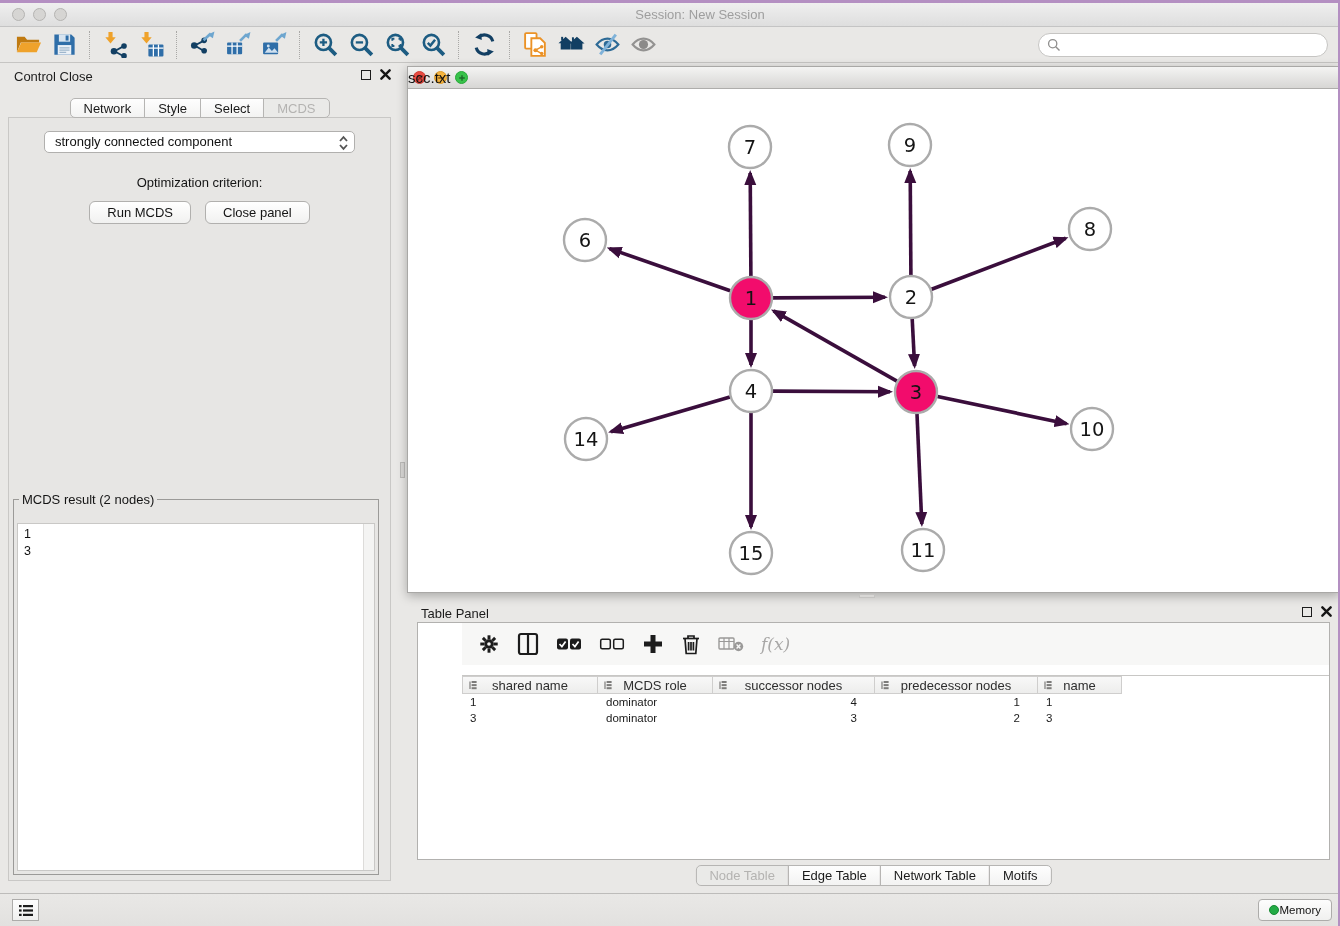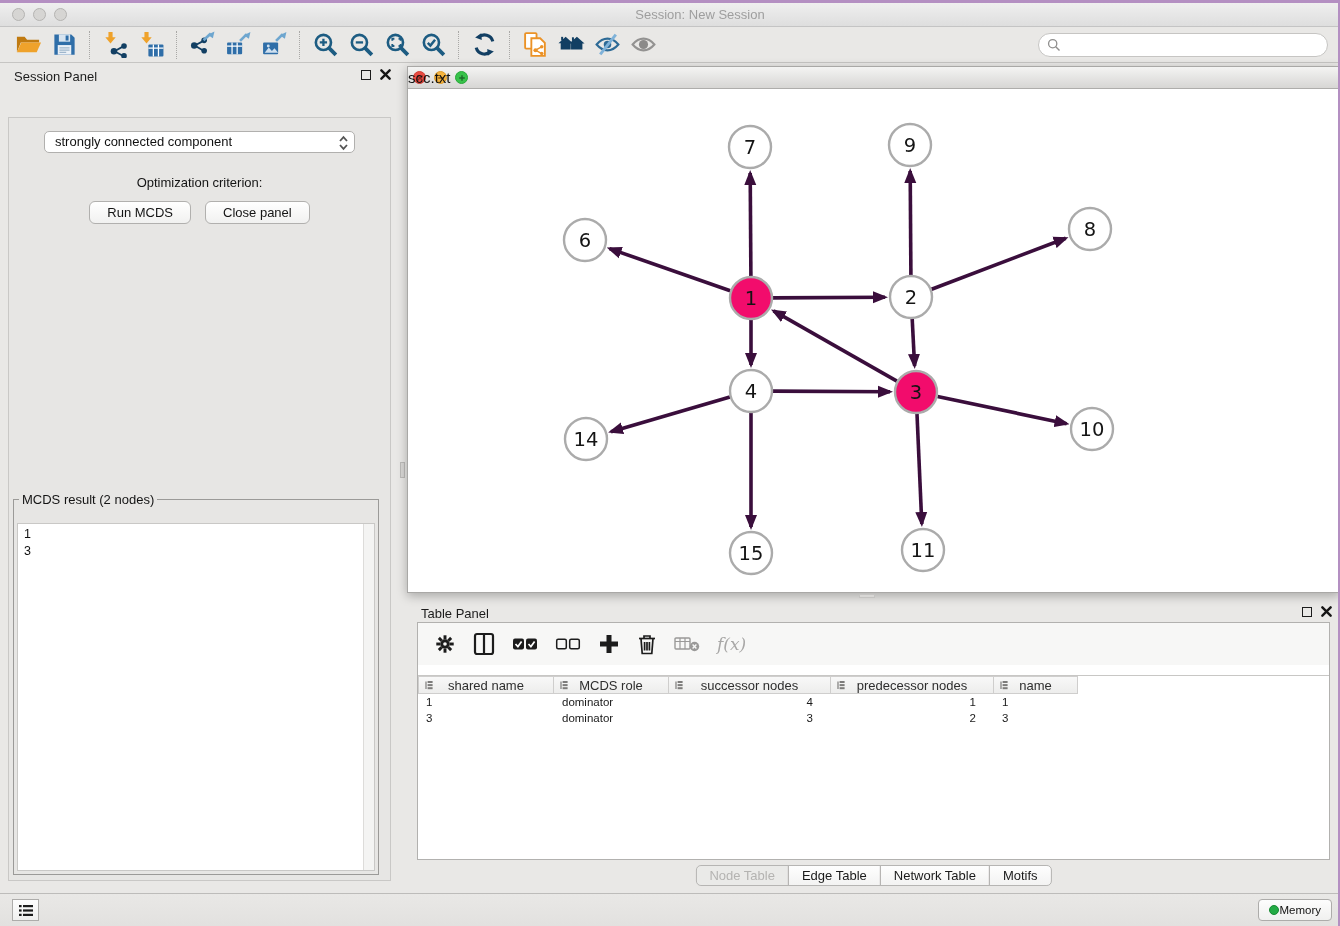--- a/index.html
+++ b/index.html
@@ -81,21 +81,21 @@
   #network-window { position:absolute; left:407px; top:66px; width:933px; height:527px;
     border:1px solid #a9a8a6; box-shadow:0 3px 10px rgba(0,0,0,.28); background:#fff; }
   #nw-titlebar { position:relative; height:22px; background:linear-gradient(#f4f4f3,#d7d6d4); border-bottom:1px solid #aeadab; }
   #nw-titlebar .traffic { top:4px; left:5px; }
   #nw-titlebar .title { position:absolute; width:100%; text-align:left; font-size:15px; line-height:21px; color:#111; }
   #graph-canvas { position:absolute; left:0; top:22px; width:931px; height:503px; background:#fff; }
   #graph-canvas svg { width:100%; height:100%; }
 
   
   #table-panel { position:absolute; left:407px; top:600px; width:933px; height:293px; }
-  #tp-box { position:absolute; left:10px; top:22px; width:913px; height:238px; background:#fff; border:1px solid #b2b1af; }
+  #tp-box { position:absolute; left:10px; top:22px; width:913px; height:238px; background:#fff; border:1px solid #b2b1af;padding-left:44px; }
   #tp-toolbar { height:42px; background:#f7f7f6; display:flex; align-items:center; padding-left:16px; gap:17px; }
   .tp-ic { display:flex; align-items:center; justify-content:center; }
   .tp-ic svg { display:block; }
   #tp-table-head { display:flex; border-top:1px solid #c8c7c5; margin-top:10px; }
   .th { position:relative; height:18px; background:linear-gradient(#f8f8f8,#ededec);
     border:1px solid #cfcecd; border-left:none; display:flex; align-items:center; justify-content:center;
     font-size:13px; color:#2e2e2e; }
   .th:first-child { border-left:1px solid #cfcecd; }
   .th .sort-ic { position:absolute; left:5px; width:10px; height:10px; }
   #tp-table-body { }
@@ -278,30 +278,36 @@
     <svg viewBox="0 0 16 16">
         <circle cx="6.5" cy="6.5" r="4.7" fill="none" stroke="#8f8e8d" stroke-width="1.5"></circle>
         <line x1="10" y1="10" x2="14.3" y2="14.3" stroke="#8f8e8d" stroke-width="1.6"></line>
       </svg>
     <input type="text" value="" style="">
   </div>
 </div>
 
 <div id="control-panel">
   <div class="panel-header">
-    <span class="ph-title">Session Panel</span>
+    <span class="ph-title">Control Close</span>
     <span class="win-ctrls">
       <span class="float-ic"></span>
       <span class="close-ic">
           <svg viewBox="0 0 12 12">
             <path d="M1.5 1.5 L10.5 10.5 M10.5 1.5 L1.5 10.5" stroke="#151515" stroke-width="2.6" stroke-linecap="round"></path>
           </svg>
         </span>
     </span>
   </div>
+  <div id="cp-tabs" class="tabs-row">
+      <div class="tab">Network</div>
+      <div class="tab">Style</div>
+      <div class="tab">Select</div>
+      <div class="tab active">MCDS</div>
+    </div>
   <div id="cp-body">
     <div id="criterion-dd">
       <span>strongly connected component</span>
       <span class="chev">
         <svg width="15" height="18" viewBox="0 0 15 18" fill="none" stroke="#555" stroke-width="1.8">
             <path d="M4 7 L7.5 3.2 L11 7"></path>
             <path d="M4 11 L7.5 14.8 L11 11"></path>
           </svg>
       </span>
     </div>

